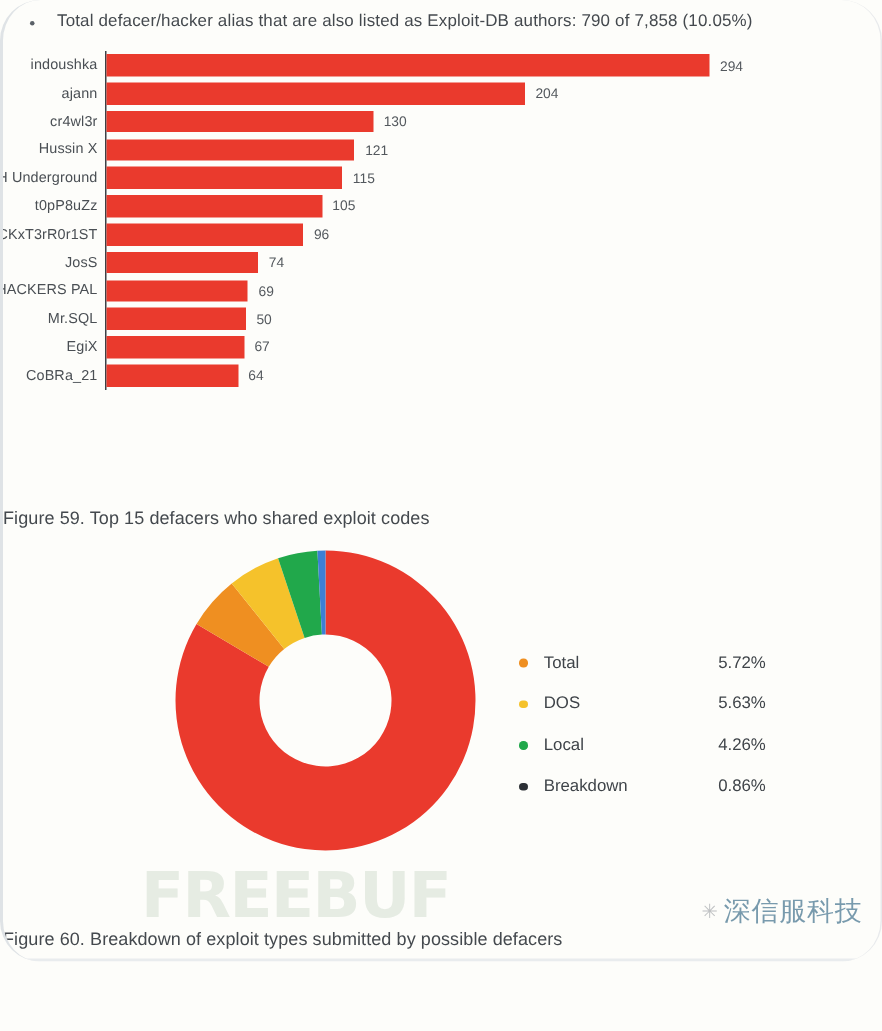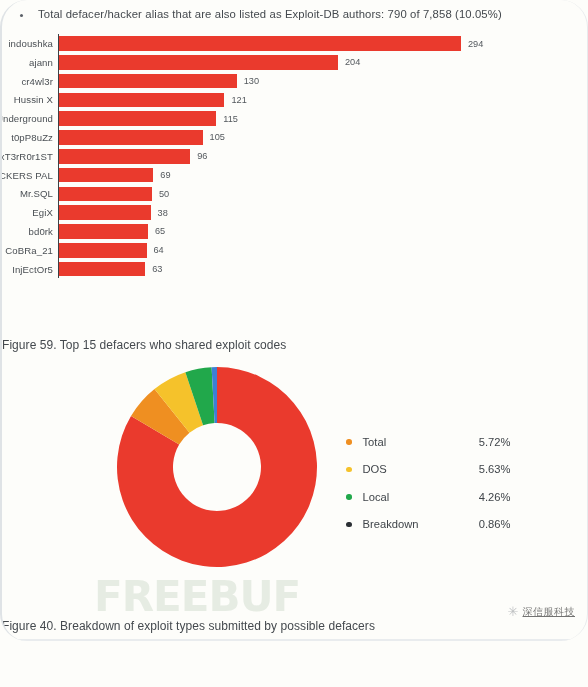--- a/index.html
+++ b/index.html
@@ -46,21 +46,21 @@
   .bullet-text {
     font-size: 11.3px;
     color: #44494e;
     line-height: 1.25;
     letter-spacing: 0.01em;
   }
 
   
   .barchart {
     position: relative;
-    margin: 6px 0 0 4px;
+    margin: 6px 0 0 16px;
     padding-left: 0;
     height: 282px;
   }
   .bar-rows {
     position: relative;
     margin-left: 52px;
     border-left: 1.6px solid #3d4146;
     width: 480px;
   }
   .bar-row {
@@ -181,25 +181,24 @@
     display: flex;
     align-items: center;
     opacity: 0.55;
   }
   .wm-sangfor .wm-mark {
     font-size: 13px;
     color: #8d9196;
     margin-right: 4px;
   }
   .wm-sangfor .wm-text {
-    font-size: 10px;
-    color: #000000;
+    font-size: 18px;
+    color: #0c4a6e;
     font-family: "DejaVu Sans", sans-serif;
     letter-spacing: 0.5px;
-    text-decoration: underline;
   }
   .bottom-rule {
     position: absolute;
     left: 0;
     right: 0;
     bottom: 0;
     height: 2px;
     background: #e9ecee;
   }
 </style>
@@ -246,48 +245,43 @@
           <span class="bar-label">t0pP8uZz</span>
           <span class="bar-fill" style="width: 143.571px; background: rgb(234, 58, 45);"></span>
           <span class="bar-value">105</span>
         </div>
         <div class="bar-row">
           <span class="bar-label">AtT4CKxT3rR0r1ST</span>
           <span class="bar-fill" style="width: 131.265px; background: rgb(234, 58, 45);"></span>
           <span class="bar-value">96</span>
         </div>
         <div class="bar-row">
+          <span class="bar-label">JosS</span>
+          <span class="bar-fill" style="width: 101.184px; background: rgb(234, 58, 45);"></span>
+          <span class="bar-value">74</span>
+        </div>
+        <div class="bar-row">
           <span class="bar-label">HACKERS PAL</span>
           <span class="bar-fill" style="width: 94.3469px; background: rgb(234, 58, 45);"></span>
           <span class="bar-value">69</span>
         </div>
         <div class="bar-row">
           <span class="bar-label">Mr.SQL</span>
           <span class="bar-fill" style="width: 92.9796px; background: rgb(234, 58, 45);"></span>
           <span class="bar-value">50</span>
         </div>
         <div class="bar-row">
           <span class="bar-label">EgiX</span>
           <span class="bar-fill" style="width: 91.6122px; background: rgb(234, 58, 45);"></span>
-          <span class="bar-value">38</span>
-        </div>
-        <div class="bar-row">
-          <span class="bar-label">bd0rk</span>
-          <span class="bar-fill" style="width: 88.8776px; background: rgb(234, 58, 45);"></span>
-          <span class="bar-value">65</span>
+          <span class="bar-value">67</span>
         </div>
         <div class="bar-row">
           <span class="bar-label">CoBRa_21</span>
           <span class="bar-fill" style="width: 87.5102px; background: rgb(234, 58, 45);"></span>
           <span class="bar-value">64</span>
-        </div>
-        <div class="bar-row">
-          <span class="bar-label">InjEctOr5</span>
-          <span class="bar-fill" style="width: 86.1429px; background: rgb(234, 58, 45);"></span>
-          <span class="bar-value">63</span>
         </div>
       </div>
   </div>
 
   <div class="caption caption-59">Figure 59. Top 15 defacers who shared exploit codes</div>
 
   <div class="donut-block">
     <div class="donut-wrap">
       <svg id="donut-svg" width="202" height="202" viewBox="0 0 202 202">
           <path d="M 101 1 A 100 100 0 1 1 15.021902202364885 49.93370290396716 L 63.16963696904055 78.53082927774555 A 44 44 0 1 0 101 57 Z" fill="#ea3a2d"></path>
@@ -321,16 +315,16 @@
       </div>
   </div>
 
   <div class="wm-freebuf">FREEBUF</div>
 
   <div class="wm-sangfor">
     <span class="wm-mark">✳</span>
     <span class="wm-text">深信服科技</span>
   </div>
 
-  <div class="caption caption-60">Figure 40. Breakdown of exploit types submitted by possible defacers</div>
+  <div class="caption caption-60">Figure 60. Breakdown of exploit types submitted by possible defacers</div>
 
   <div class="bottom-rule"></div>
 </div>
 
 </body></html>

